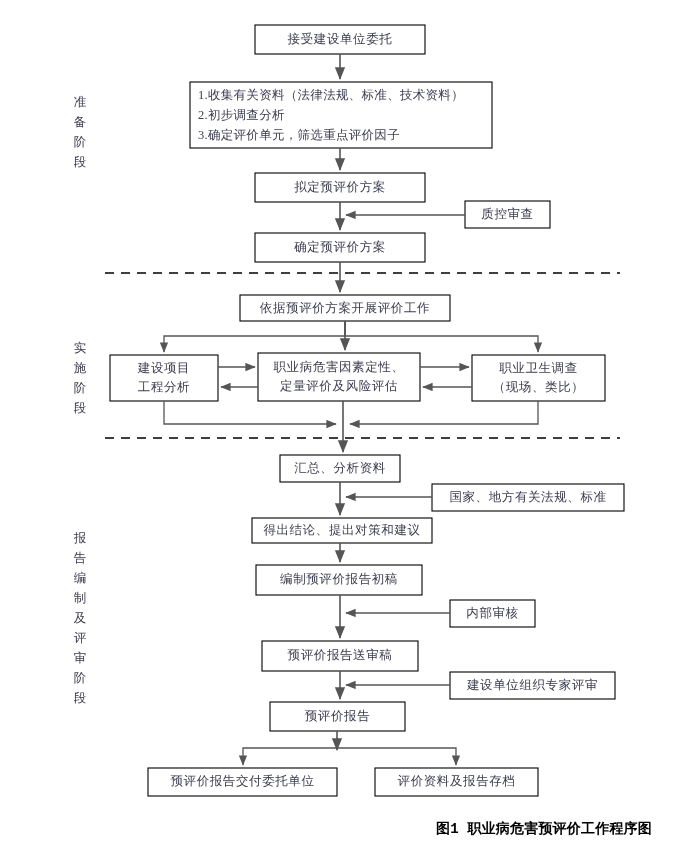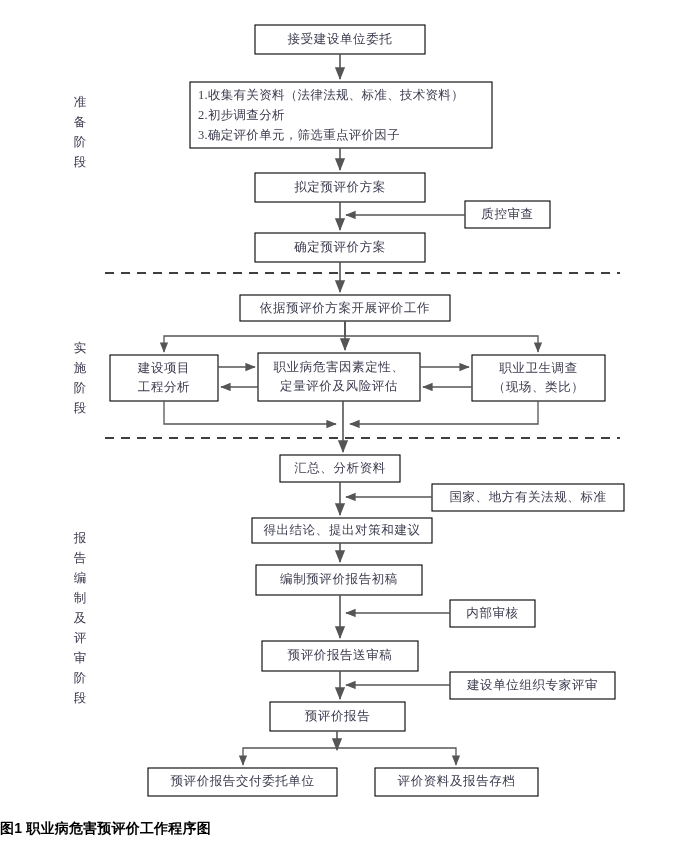--- a/index.html
+++ b/index.html
@@ -66,26 +66,26 @@
     font-size: 12.5px;
     line-height: 20px;
     text-align: center;
     color: #3b3b4f;
     font-family: "Liberation Serif", "DejaVu Serif", serif;
   }
   .caption {
     position: absolute;
     left: 0;
     width: 652px;
-    text-align: left;
+    text-align: right;
     font-size: 14px;
     font-weight: bold;
     color: #000000;
     letter-spacing: 0.2px;
-    font-family: Liberation Sans, sans-serif;
+    font-family: Liberation Mono, monospace;
   }
 </style>
 </head>
 <body>
 
 <div id="flow-root">
 
   <svg id="flow-svg" viewBox="0 0 676 845">
     <defs>
       <marker id="arrow" markerWidth="9" markerHeight="9" refX="7.4" refY="3.2" orient="auto" markerUnits="strokeWidth">

